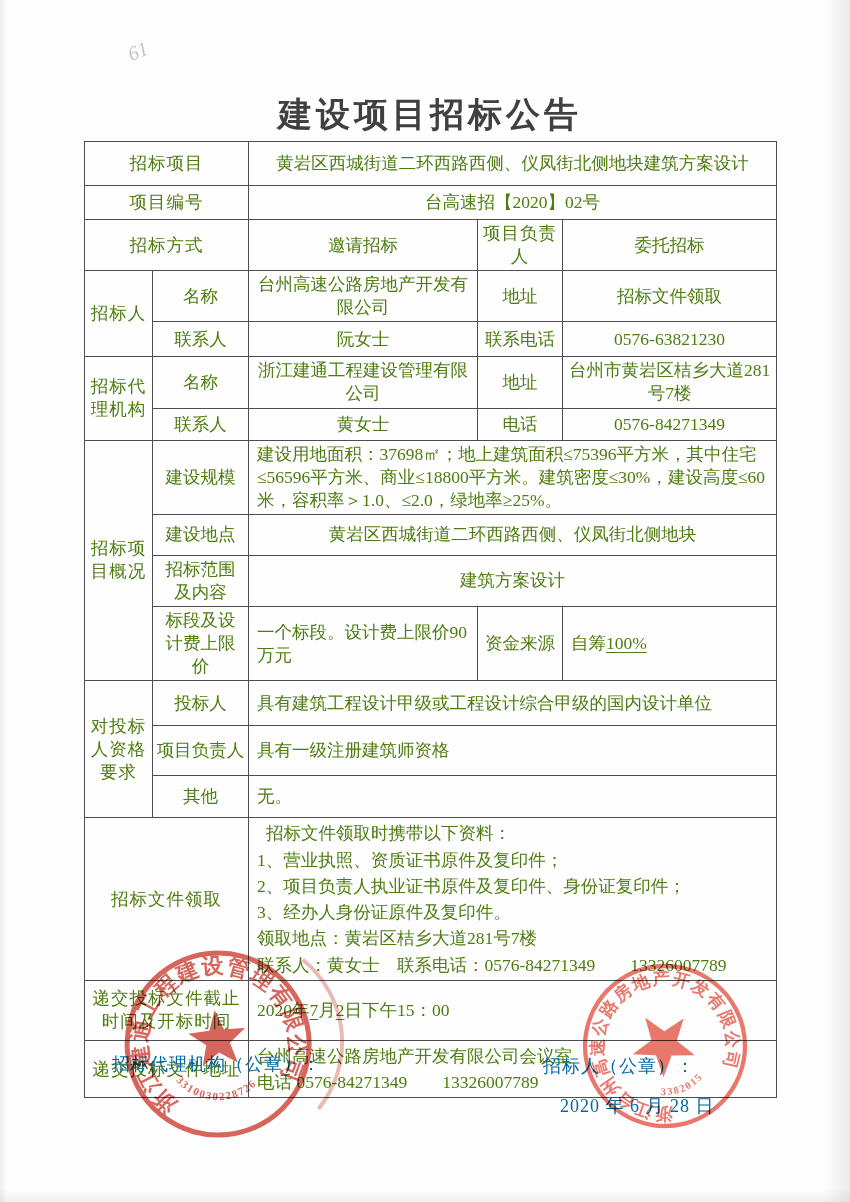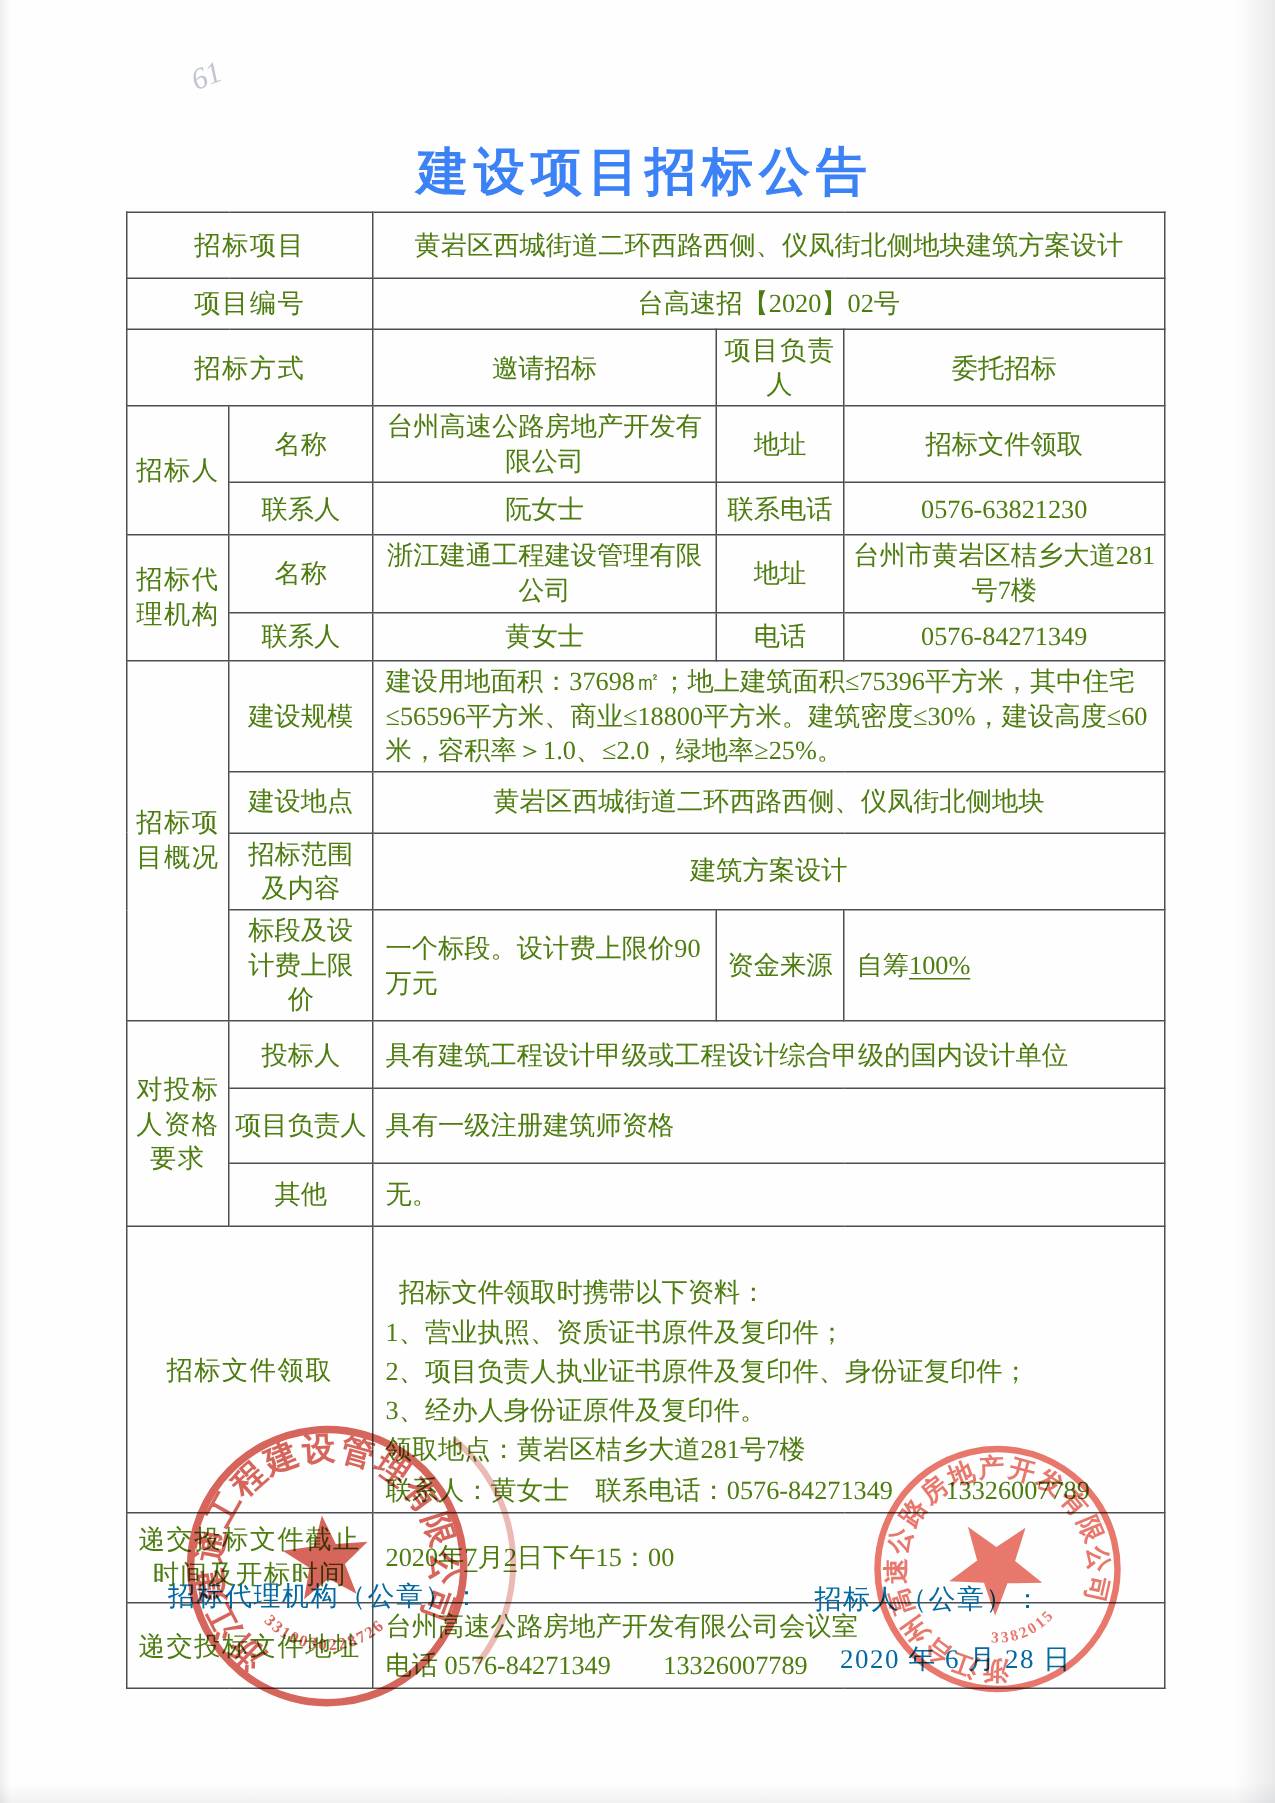--- a/index.html
+++ b/index.html
@@ -18,37 +18,37 @@
     background:linear-gradient(to left, rgba(125,130,136,0), rgba(125,130,136,0.12)); }
 
   .pencil {
     position:absolute; top:40px; left:128px;
     font-size:20px; color:rgba(140,150,168,0.55);
     transform:rotate(-22deg); font-style:italic;
   }
   .title {
     position:absolute; top:92px; left:84px; width:692px;
     text-align:center; font-size:34px; font-weight:bold;
-    letter-spacing:4px; color:#3b82f6;
+    letter-spacing:4px; color:#404040;
   }
   table.doc {
     position:absolute; top:141px; left:84px; width:692px;
     border-collapse:collapse; table-layout:fixed;
   }
   td {
     border:1.5px solid #4b4f52;
     font-size:17.5px; line-height:1.32;
     text-align:center; vertical-align:middle;
     padding:2px 4px; color:#4d7c0f;
     overflow:hidden;
   }
   td.lab { letter-spacing:1px; }
   td.left { text-align:left; padding-left:8px; }
   .lines div { text-align:left; line-height:1.5; }
-  .lines .indent { padding-left:9px;margin-top:28px; }
+  .lines .indent { padding-left:9px; }
   .u { text-decoration:underline; text-underline-offset:3px; }
 
   .footer-label { position:absolute; font-size:18px; letter-spacing:1px; color:#0369a1; }
   .f-agency { top:1052px; left:112px; }
   .f-tenderer { top:1054px; left:543px; }
   .f-date { top:1094px; left:560px; }
 
   .seal { position:absolute; mix-blend-mode:multiply; opacity:0.82; }
   .seal-left { top:942px; left:118px; width:240px; height:200px; transform:rotate(-6deg); }
   .seal-right { top:960px; left:579px; width:172px; height:172px; transform:rotate(-35deg); }

